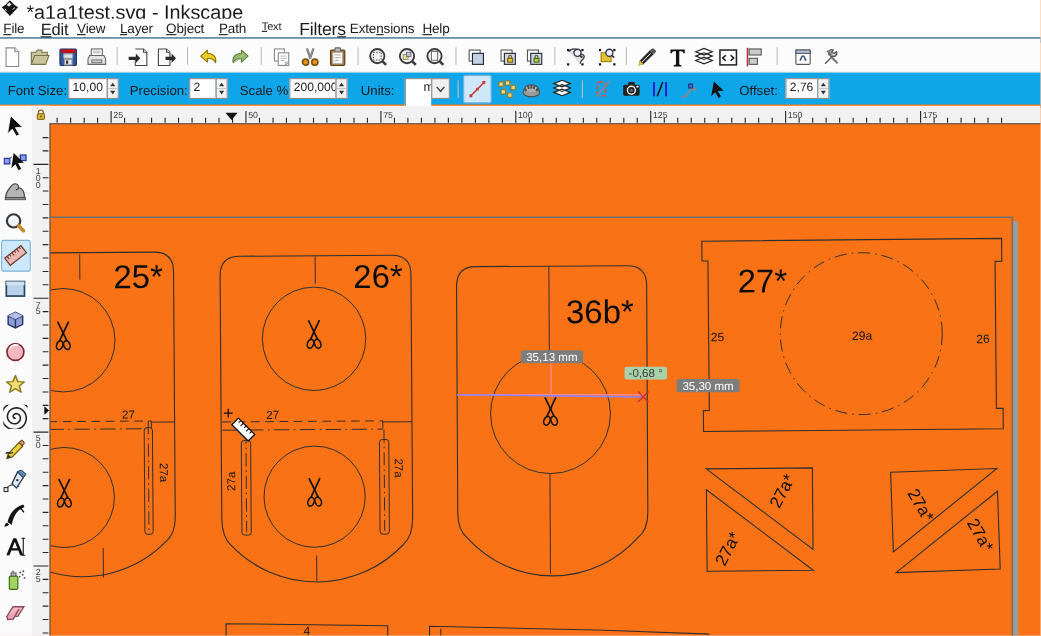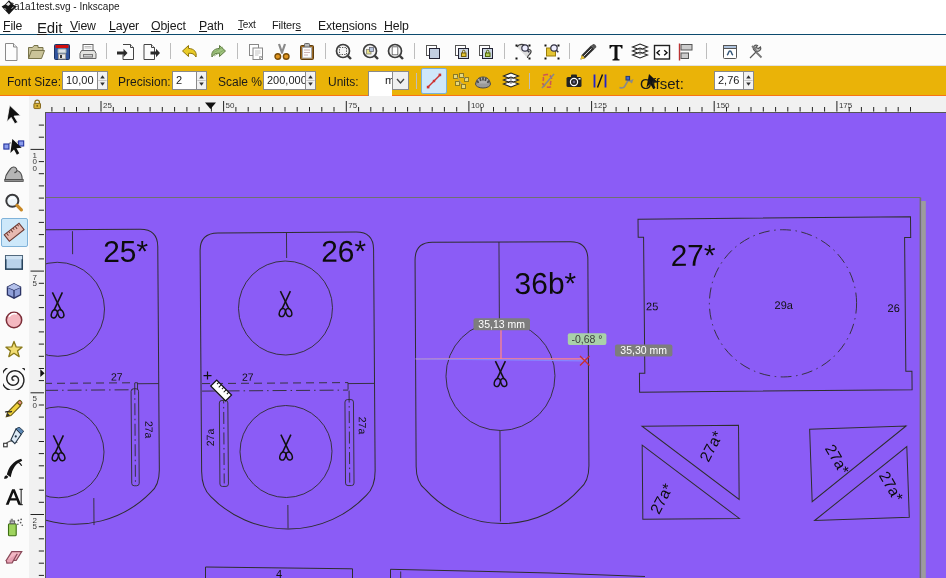--- a/index.html
+++ b/index.html
@@ -1,30 +1,30 @@
 <!DOCTYPE html>
 <html><head><meta charset="utf-8"><style>*{margin:0;padding:0;box-sizing:content-box}body{width:946px;height:578px;position:relative;overflow:hidden;background:#fff;font-family:"Liberation Sans",sans-serif;color:#1a1a1a}.abs{position:absolute}</style></head><body>
 <div class="abs" style="left:0;top:0;width:946px;height:17px;background:#fff">
     <svg class="abs" style="left:0px;top:0" width="18" height="15" viewBox="0 0 18 15">
       <path d="M9 0.2l4 4.2 3.4 2.2L9 14.5 1.6 6.6 5 4.4z" fill="#161616"></path>
       <path d="M6 4.5l2.5-2.5 2 2-2.3 2z" fill="#fff" opacity="0.9"></path>
       <path d="M11.5 8.5l2-1.5" stroke="#fff" stroke-width="0.8"></path>
       <path d="M4.5 8l1.5 1.8" stroke="#fff" stroke-width="0.8"></path>
     </svg>
-    <div class="abs" style="left:10px;top:1px;font-size:10px">*a1a1test.svg - Inkscape</div>
+    <div class="abs" style="left:24px;top:1px;font-size:18px">*a1a1test.svg - Inkscape</div>
   </div>
 <div class="abs" style="left:0;top:17px;width:946px;height:17px;background:#fff;border-bottom:5px solid #0c4a6e">
     <div class="abs" style="left:3px;top:2px;font-size:12.3px;letter-spacing:-0.15px"><u>F</u>ile</div>
     <div class="abs" style="left:37px;top:2px;font-size:15px;letter-spacing:-0.15px"><u>E</u>dit</div>
     <div class="abs" style="left:70px;top:2px;font-size:12.3px;letter-spacing:-0.15px"><u>V</u>iew</div>
     <div class="abs" style="left:109px;top:2px;font-size:12.3px;letter-spacing:-0.15px"><u>L</u>ayer</div>
     <div class="abs" style="left:151px;top:2px;font-size:12.3px;letter-spacing:-0.15px"><u>O</u>bject</div>
     <div class="abs" style="left:199px;top:2px;font-size:12.3px;letter-spacing:-0.15px"><u>P</u>ath</div>
     <div class="abs" style="left:238px;top:2px;font-size:10px;letter-spacing:-0.15px"><u>T</u>ext</div>
-    <div class="abs" style="left:272px;top:2px;font-size:11px;letter-spacing:-0.15px">Filter<u>s</u></div>
+    <div class="abs" style="left:272px;top:2px;font-size:16px;letter-spacing:-0.15px">Filter<u>s</u></div>
     <div class="abs" style="left:318px;top:2px;font-size:12.3px;letter-spacing:-0.15px">Exte<u>n</u>sions</div>
     <div class="abs" style="left:384px;top:2px;font-size:12.3px;letter-spacing:-0.15px"><u>H</u>elp</div>
   </div>
 <div class="abs" style="left:0;top:35px;width:946px;height:30px;background:#fcfcfc;border-bottom:1px solid #e2e2e2">
     <svg style="position:absolute;left:1.0px;top:6.5px" width="20" height="20" viewBox="0 0 20 20">
       <path d="M4.5 1.5h8l3.5 3.5v13.5h-11.5z" fill="#fdfdfd" stroke="#8a8a8a"></path>
       <path d="M12.5 1.5v3.5h3.5" fill="#eee" stroke="#8a8a8a"></path>
     </svg>
     <svg style="position:absolute;left:26.0px;top:6.5px" width="20" height="20" viewBox="0 0 20 20">
       <path d="M2.5 16.5v-11h4l1.5-2h4v2h5v3" fill="#c9c399" stroke="#77734a"></path>
@@ -159,21 +159,21 @@
     <svg style="position:absolute;left:720.0px;top:6.5px" width="20" height="20" viewBox="0 0 20 20">
       <rect x="3.5" y="3.5" width="13" height="13" rx="1" fill="#fff" stroke="#555"></rect>
       <rect x="3.5" y="3.5" width="13" height="3" fill="#b0c4de" stroke="#555"></rect>
       <path d="M7 13c2-1 1-4 3-4s1 3 3 4" fill="none" stroke="#357" stroke-width="1.4"></path>
     </svg>
     <svg style="position:absolute;left:746.0px;top:6.5px" width="20" height="20" viewBox="0 0 20 20">
       <path d="M4 16l6-6M10 10l-2.5-2.5a3 3 0 0 1 4-4l-1.5 2 2.5 1 2-1.5a3 3 0 0 1-4 4z" fill="#ccc" stroke="#555" stroke-width="1.2"></path>
       <path d="M15.5 15.5l-5.5-5.5M6 4l4 4" stroke="#777" stroke-width="1.8"></path>
     </svg>
   </div>
-<div class="abs" style="left:0;top:66px;width:946px;height:29px;background:#eab308;border-bottom:3px solid #f97316">
+<div class="abs" style="left:0;top:66px;width:946px;height:29px;background:#0ea5e9;border-bottom:3px solid #f97316">
     <div class="abs" style="left:7px;top:9px;font-size:12px">Font Size:</div>
     <div style="position:absolute;left:62px;top:5px;width:35px;height:19px;background:#fff;border:1px solid #8a8a8a;border-right:none;box-sizing:border-box;font-size:11px;line-height:17px;padding-left:3px;overflow:hidden">10,00</div>
     <div style="position:absolute;left:97px;top:5px;width:11px;height:19px;background:#f2f2f2;border:1px solid #8a8a8a;box-sizing:border-box"><svg width="9" height="17" viewBox="0 0 11 17">
         <path d="M5.5 2l2.8 4h-5.6z" fill="#333"></path>
         <path d="M5.5 15l2.8-4h-5.6z" fill="#333"></path>
         <line x1="0.5" y1="8.5" x2="10.5" y2="8.5" stroke="#bbb"></line>
       </svg></div>
     <div class="abs" style="left:118px;top:9px;font-size:12px">Precision:</div>
     <div style="position:absolute;left:172px;top:5px;width:24px;height:19px;background:#fff;border:1px solid #8a8a8a;border-right:none;box-sizing:border-box;font-size:11px;line-height:17px;padding-left:3px;overflow:hidden">2</div>
     <div style="position:absolute;left:196px;top:5px;width:11px;height:19px;background:#f2f2f2;border:1px solid #8a8a8a;box-sizing:border-box"><svg width="9" height="17" viewBox="0 0 11 17">
@@ -236,21 +236,21 @@
       <path d="M12.5 3.5l-5 13" stroke="#111" stroke-width="1.4"></path>
     </svg>
     <svg style="position:absolute;left:617.0px;top:5.0px" width="20" height="20" viewBox="0 0 20 20">
       <path d="M2.5 16.5c6.5 2.5 5.5-5.5 10-8" fill="none" stroke="#8a8a8a" stroke-width="1.7"></path>
       <path d="M11.5 10l5-2-1.5 4.5z" fill="#8a8a8a"></path>
       <rect x="9" y="5.4" width="3.6" height="3.6" fill="#4568c8" stroke="#223a7a"></rect>
     </svg>
     <svg style="position:absolute;left:642.0px;top:5.0px" width="20" height="20" viewBox="0 0 20 20">
       <path d="M7 3l9 8.5-5.5.3 3 5-2.3 1.2-3-5.2-3.7 3.7z" fill="#111"></path>
     </svg>
-    <div class="abs" style="left:640px;top:9px;font-size:15px">Offset:</div>
+    <div class="abs" style="left:672px;top:9px;font-size:12px">Offset:</div>
     <div style="position:absolute;left:714px;top:5px;width:29px;height:19px;background:#fff;border:1px solid #8a8a8a;border-right:none;box-sizing:border-box;font-size:11px;line-height:17px;padding-left:3px;overflow:hidden">2,76</div>
     <div style="position:absolute;left:743px;top:5px;width:11px;height:19px;background:#f2f2f2;border:1px solid #8a8a8a;box-sizing:border-box"><svg width="9" height="17" viewBox="0 0 11 17">
         <path d="M5.5 2l2.8 4h-5.6z" fill="#333"></path>
         <path d="M5.5 15l2.8-4h-5.6z" fill="#333"></path>
         <line x1="0.5" y1="8.5" x2="10.5" y2="8.5" stroke="#bbb"></line>
       </svg></div>
   </div>
 <div class="abs" style="left:29px;top:96px;width:16px;height:16px;background:#f1f1f1;z-index:6">
     <svg width="16" height="16" viewBox="0 0 16 16" style="display:block">
       <g transform="translate(2.2,2.6) scale(0.75)">
@@ -470,21 +470,21 @@
       <circle cx="16" cy="6" r="0.8" fill="#555"></circle>
       <circle cx="16.5" cy="3" r="0.8" fill="#555"></circle>
       <circle cx="13.5" cy="7.5" r="0.7" fill="#555"></circle>
       <circle cx="17.5" cy="8.5" r="0.7" fill="#555"></circle>
     </svg>
     <svg style="position:absolute;left:3.0px;top:449.1px" width="22" height="22" viewBox="0 0 20 20">
       <path d="M3 14l5-8h9l-5 8z" fill="#f3b8c4" stroke="#8a4a5a" stroke-width="1.1"></path>
       <path d="M3 14l.5 2.5 4.8-.3 4.7-8.2" fill="#e8a2b4" stroke="#8a4a5a" stroke-width="1.1"></path>
     </svg>
   </div>
-<div class="abs" style="left:45px;top:112px;width:901px;height:466px;background:#8b5cf6;border-left:1px solid #555;border-top:1px solid #555;box-sizing:border-box"><svg width="900" height="465" viewBox="46 113 900 465">
+<div class="abs" style="left:45px;top:112px;width:901px;height:466px;background:#f97316;border-left:1px solid #555;border-top:1px solid #555;box-sizing:border-box"><svg width="900" height="465" viewBox="46 113 900 465">
       <line x1="45" y1="197.5" x2="920.3" y2="197.5" stroke="#707070" stroke-width="1.2"></line>
       <line x1="920.4" y1="197.5" x2="920.4" y2="578" stroke="#707070" stroke-width="1.6"></line>
       <rect x="921.2" y="201" width="4.6" height="377" fill="#9c9c9c"></rect>
       <g transform="rotate(-0.4 100 380)">
         <path d="M44,229.5 H141 Q158.7,229.5 158.7,247 V470 Q158.7,486 149.7,493 A106,106 0 0 1 44,519.5" stroke="#2e2e2e" stroke-width="1" fill="none"></path>
         <line x1="73.5" y1="231" x2="73.5" y2="254" stroke="#2e2e2e" stroke-width="0.9" fill="none"></line>
         <line x1="93" y1="498" x2="93" y2="525" stroke="#2e2e2e" stroke-width="0.9" fill="none"></line>
         <text x="104" y="262" font-size="30" fill="#0c0c0c">25*</text>
         <circle cx="58" cy="309" r="47" stroke="#2e2e2e" stroke-width="0.9" fill="none"></circle>
         <circle cx="58" cy="452" r="45.5" stroke="#2e2e2e" stroke-width="0.9" fill="none"></circle>

